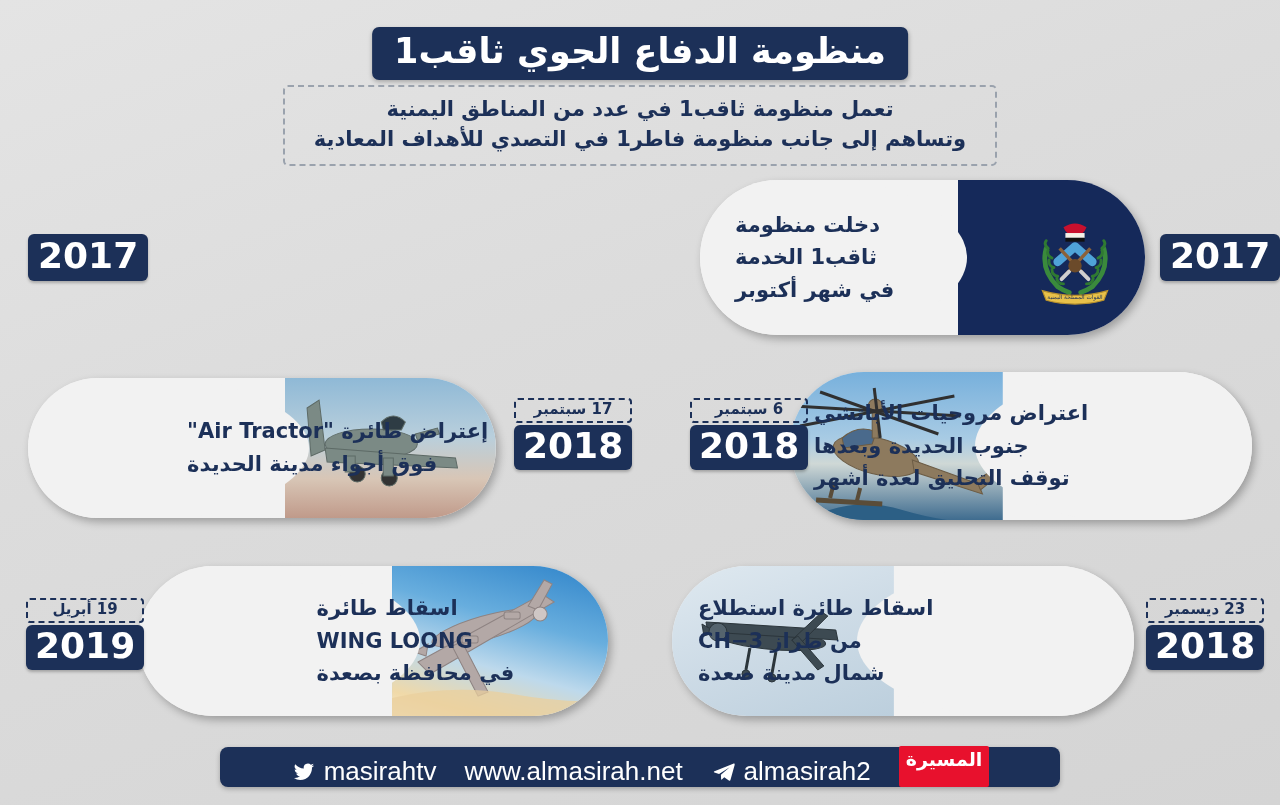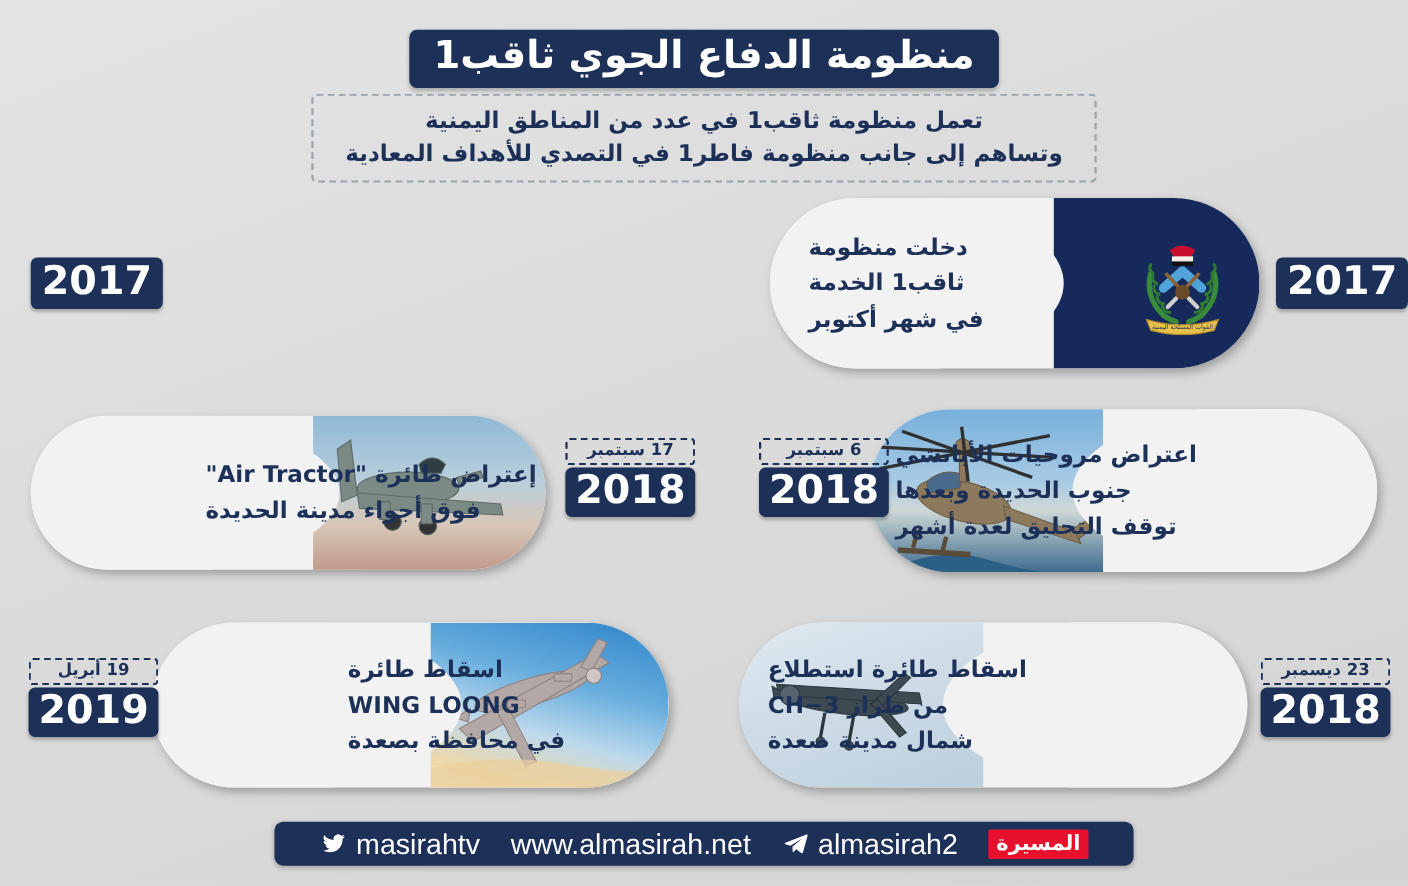--- a/index.html
+++ b/index.html
@@ -84,32 +84,32 @@
     letter-spacing:0px;
     box-shadow:0 2px 3px rgba(0,0,0,.25);
     direction:ltr;
   }
   .badge.year-only .year{font-size:36px;padding:2px 10px 5px 10px;margin-top:12px;}
 
   
   .footer{
     position:absolute;left:50%;transform:translateX(-50%);bottom:18px;
     background:#1c3058;border-radius:8px;
-    height:40px;width:781px;
-    display:flex;align-items:center;justify-content:center;gap:28px;
+    height:40px;width:840px;
+    display:flex;align-items:flex-end;justify-content:center;gap:28px;
     color:#ffffff;font-size:26px;
     box-shadow:0 2px 5px rgba(0,0,0,.25);
     direction:ltr;
   }
   .footer .item{display:flex;align-items:center;gap:7px;}
   .footer .item span.label{font-family:"Liberation Sans",sans-serif;}
   .brand-logo{
     background:#e8112d;color:#ffffff;
     font-weight:bold;font-size:19px;
-    padding:2px 7px 3px 7px;border-radius:2px;
+    padding:2px 7px 17px 7px;border-radius:2px;
     letter-spacing:-1px;direction:rtl;
   }
 
   
   .emblem{
     position:absolute;z-index:5;width:96px;height:96px;
     top:50%;transform:translateY(-50%);
   }
 
   

